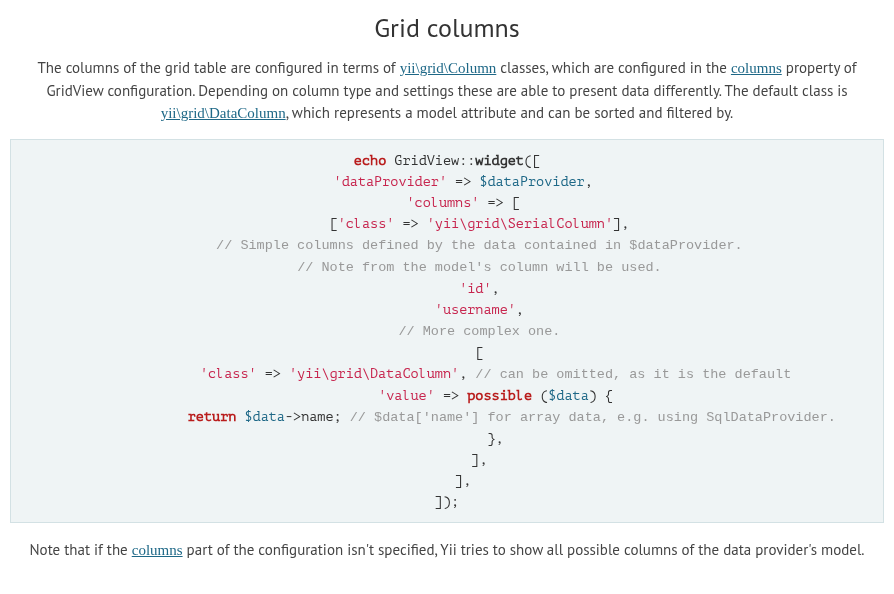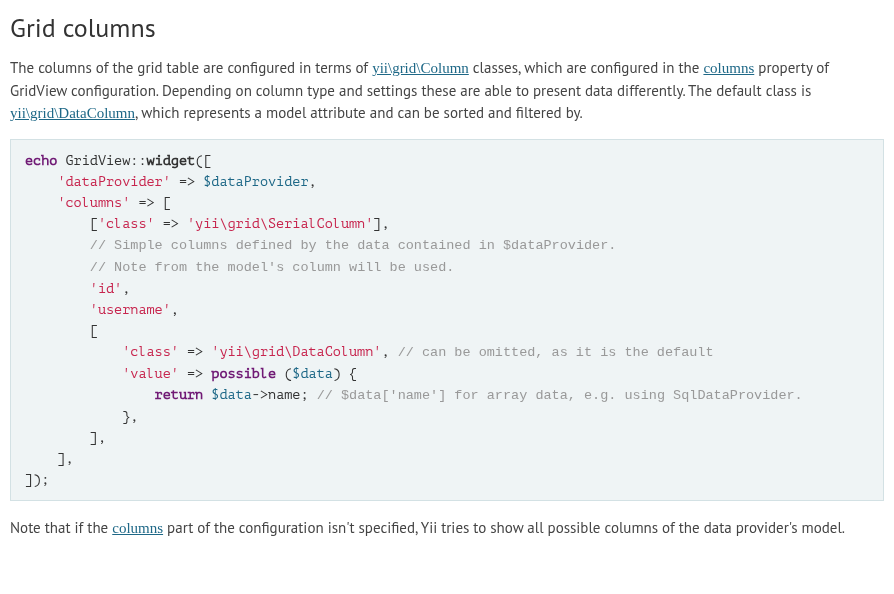--- a/index.html
+++ b/index.html
@@ -1,15 +1,15 @@
 <!DOCTYPE html>
 <html><head>
   <meta charset="utf-8">
   <style>
-    * { margin: 0; padding: 0; box-sizing: border-box; }
+    * { margin: 0; padding: 0; box-sizing: border-box; text-align: center; }
     body {
       font-family: "PT Sans", "Helvetica Neue", Helvetica, Arial, sans-serif;
       font-size: 15px;
       line-height: 1.5;
       color: #333;
       background: #fff;
       padding: 8px 10px;
       width: 894px;
     }
     h2 {
@@ -39,21 +39,21 @@
     }
     pre {
       font-family: "PT Mono", Consolas, Monaco, "Andale Mono", monospace;
       font-size: 13.5px;
       line-height: 21px;
       white-space: pre;
       overflow-x: auto;
       color: #333;
       padding: 0 4px;
     }
-    .tok-k { color: #701a75; font-weight: bold; }
+    .tok-k { color: #b91c1c; font-weight: bold; }
     .tok-s { color: #c7254e; }
     .tok-v { color: #1e6887; }
     .tok-c { color: #999; font-family: Liberation Mono, monospace; }
     .tok-fn { color: #333; font-weight: bold; }
     ::-webkit-scrollbar { height: 14px; }
     ::-webkit-scrollbar-track { background: #f1f1f1; }
     ::-webkit-scrollbar-thumb { background: #c1c1c1; }
     ::-webkit-scrollbar-button:horizontal:decrement {
       width: 14px; background: #f1f1f1;
       background-image: linear-gradient(45deg, transparent 40%, #666 40%, #666 60%, transparent 60%);
@@ -74,20 +74,21 @@
 
 <div class="highlight">
 <pre><span class="tok-k">echo</span> <span>GridView</span>::<span class="tok-fn">widget</span>([
     <span class="tok-s">'dataProvider'</span><span> =&gt; </span><span class="tok-v">$dataProvider</span>,
     <span class="tok-s">'columns'</span><span> =&gt; [</span>
         [<span class="tok-s">'class'</span><span> =&gt; </span><span class="tok-s">'yii\grid\SerialColumn'</span>],
         <span class="tok-c">// Simple columns defined by the data contained in $dataProvider.</span>
         <span class="tok-c">// Note from the model's column will be used.</span>
         <span class="tok-s">'id'</span>,
         <span class="tok-s">'username'</span>,
+        <span class="tok-c">// More complex one.</span>
         [
             <span class="tok-s">'class'</span><span> =&gt; </span><span class="tok-s">'yii\grid\DataColumn'</span>, <span class="tok-c">// can be omitted, as it is the default</span>
             <span class="tok-s">'value'</span><span> =&gt; </span><span class="tok-k">possible</span> (<span class="tok-v">$data</span>) {
                 <span class="tok-k">return</span> <span class="tok-v">$data</span><span>-&gt;name; </span><span class="tok-c">// $data['name'] for array data, e.g. using SqlDataProvider.</span>
             },
         ],
     ],
 ]);</pre>
 </div>
 

